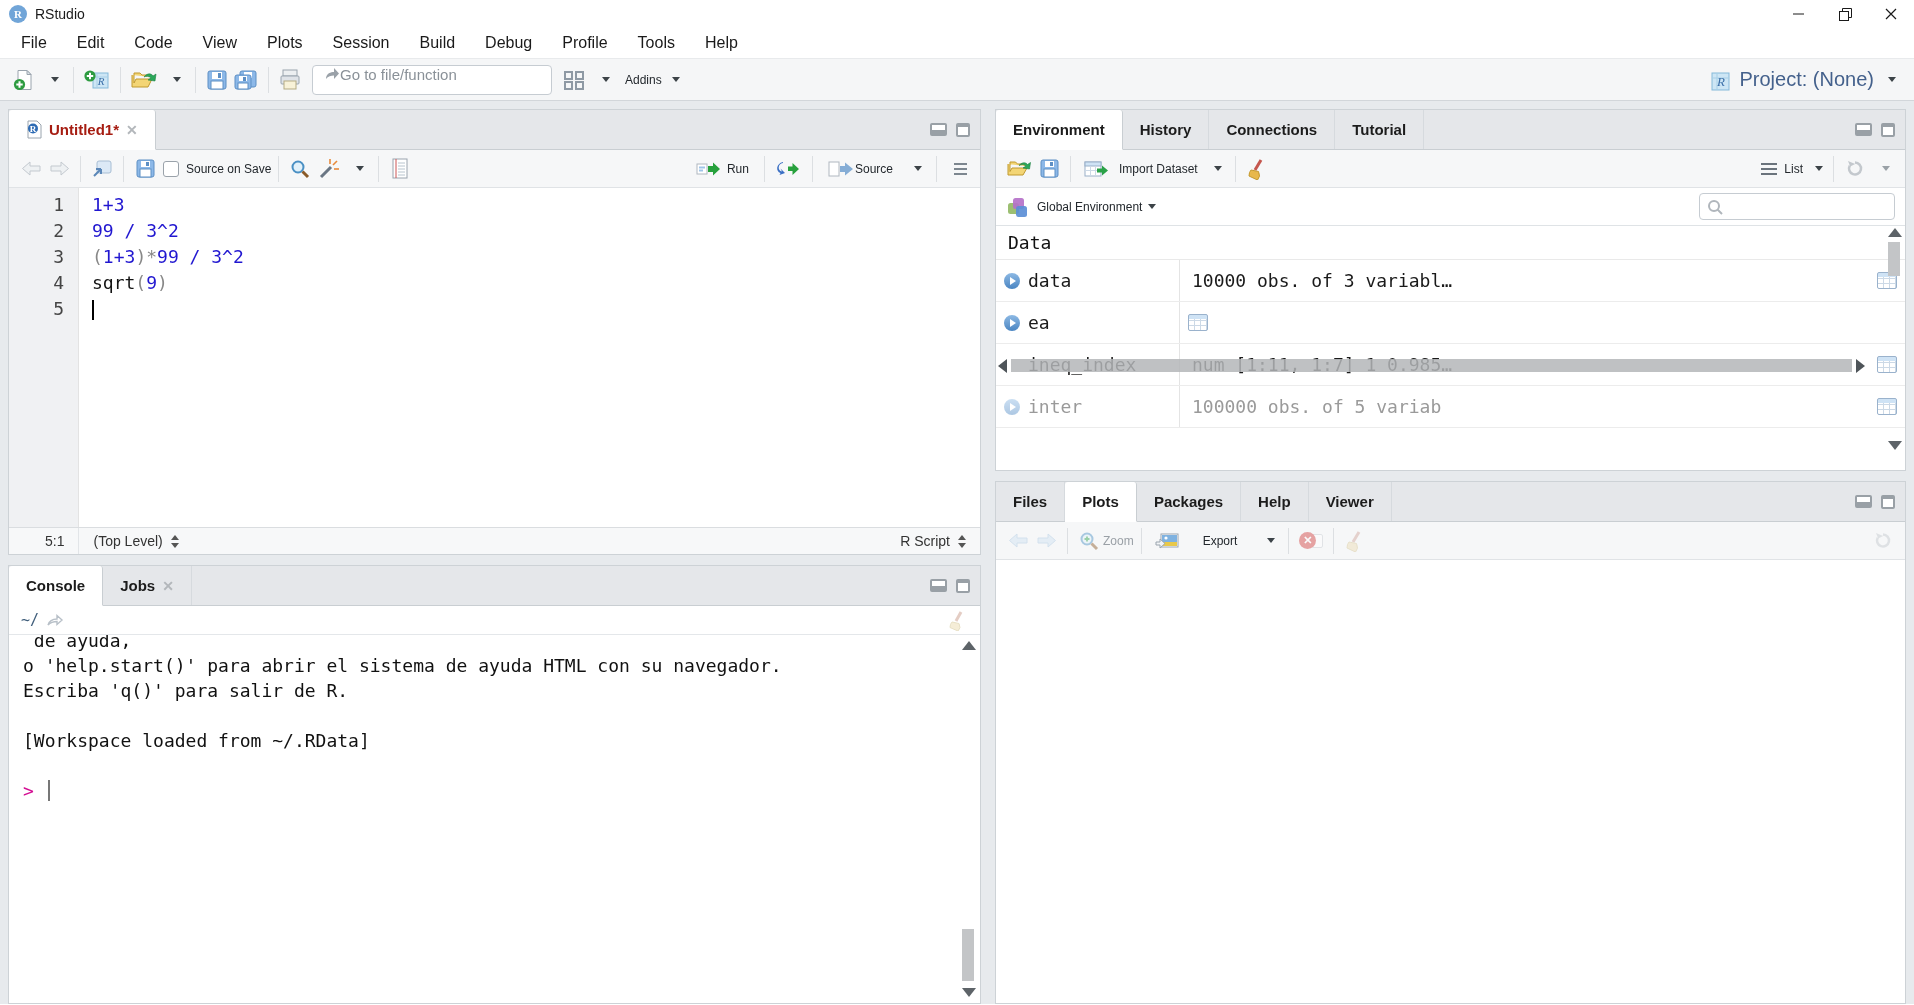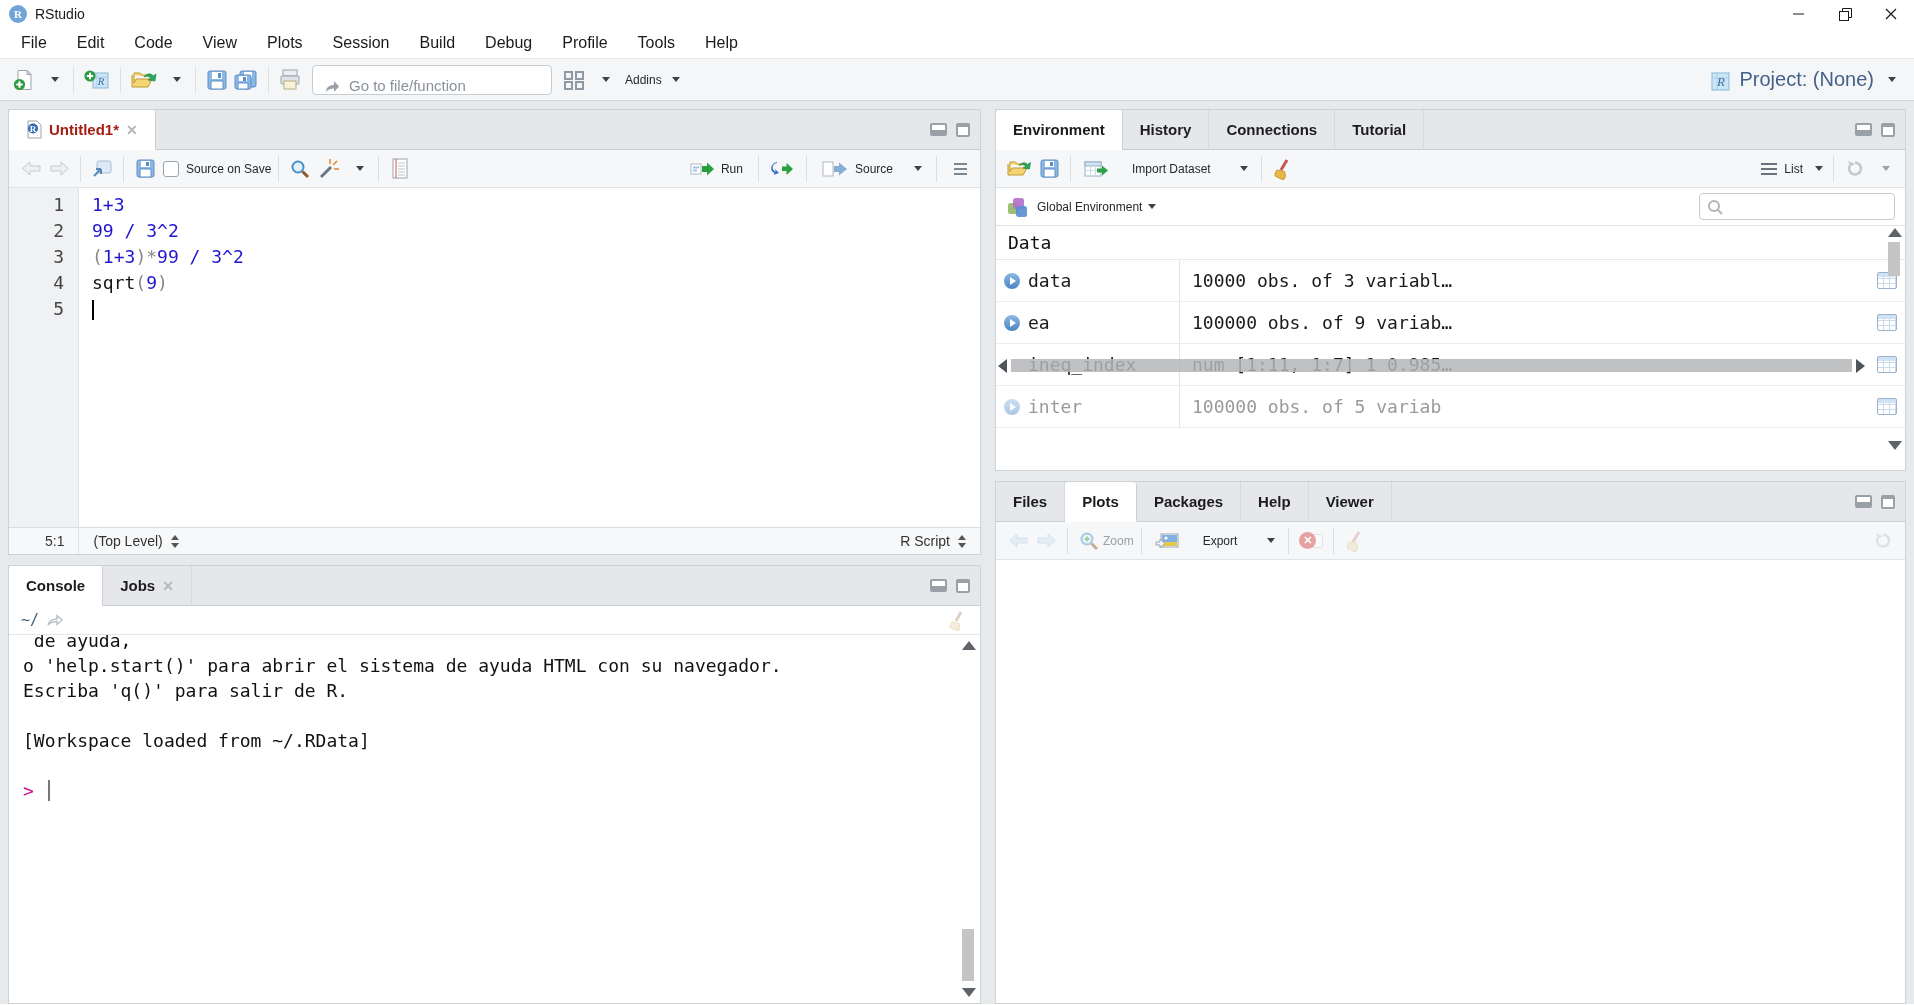--- a/index.html
+++ b/index.html
@@ -17,21 +17,21 @@
   .menu-item { padding:0 15px; font-size:16px; height:100%; display:flex; align-items:center; }
 
   
   .main-toolbar { height:43px; background:#f5f6f7; border-top:1px solid #e8eaec;
     border-bottom:1px solid #d2d6da; display:flex; align-items:center; padding:0 10px; }
   .tbtn { height:32px; min-width:28px; display:flex; align-items:center; justify-content:center; padding:0 3px; }
   .sep { width:1px; height:26px; background:#dcdfe2; margin:0 7px; }
   .caret { width:0; height:0; border-left:4px solid transparent; border-right:4px solid transparent;
     border-top:5px solid #3c4348; margin-left:6px; }
   .goto-box { width:240px; height:30px; border:1px solid #c6ccd2; border-radius:4px; background:#fff;
-    display:flex; align-items:flex-end; gap:9px; padding:0 10px; margin:0 8px; }
+    display:flex; align-items:flex-start; padding:0 10px; margin:0 8px; }
   .goto-box input { border:none; outline:none; font-size:15px; width:170px; color:#333;
     font-family:"Liberation Sans",sans-serif; background:transparent; }
   .goto-box input::placeholder { color:#8a9198; }
   .label15 { font-size:12px; color:#23282d; }
   .project-sel { margin-left:auto; display:flex; align-items:center; gap:8px; padding-right:8px; }
   .project-sel .plabel { font-size:20px; color:#44618c; }
 
   
   .workspace { height:903px; background:#e7eaed; display:flex; gap:14px; padding:8px 8px 0 8px; }
   .col-left { width:973px; display:flex; flex-direction:column; gap:10px; }
@@ -375,21 +375,21 @@
           <span class="label15">Run</span>
         </div>
         <div class="sep"></div>
         <div class="tbtn">
           <svg width="27" height="16">
               <path d="M8 2 C2.5 3 2.5 9.5 7 10.5 l-1.5 -3 4.5 4.5 -5.5 2 1 -2 C0.5 10.5 1 2.5 8 1 Z" fill="#3a6fc4"></path>
               <path d="M13 5.5 h4.5 V2 L24 8 l-6.5 6 V10 h-4.5 z" fill="#27a13d"></path>
             </svg>
         </div>
         <div class="sep"></div>
-        <div class="tbtn" style="gap:6px; padding:0 8px;">
+        <div class="tbtn" style="gap:0; padding:0 8px;">
           <svg width="27" height="16">
               <rect x="1" y="1" width="10" height="14" fill="#fff" stroke="#b0b8c0"></rect>
               <path d="M12 5 h5 V1.5 L25 8 l-8 6.5 V11 h-5 z" fill="#85add6"></path>
             </svg>
           <span class="label15">Source</span>
         </div>
         <div class="tbtn">
             <span class="caret"></span>
           </div>
         <div class="sep"></div>
@@ -510,21 +510,21 @@
         </div>
         <div class="tbtn">
           <svg width="19" height="19">
               <rect x="1" y="1" width="17" height="17" rx="2" fill="#8cb8e8" stroke="#5d8fc4"></rect>
               <rect x="5" y="2" width="9" height="6" fill="#fff"></rect>
               <rect x="10" y="3" width="3" height="4" fill="#5d8fc4"></rect>
               <rect x="4" y="10" width="11" height="8" fill="#fff" stroke="#5d8fc4"></rect>
             </svg>
         </div>
         <div class="sep"></div>
-        <div class="tbtn" style="gap:23px; padding:0 6px;">
+        <div class="tbtn" style="gap:10px; padding:0 6px;">
           <svg width="25" height="18">
               <rect x="1" y="2" width="16" height="14" fill="#fff" stroke="#9ab0c8"></rect>
               <rect x="1" y="2" width="16" height="4" fill="#cfe3f5" stroke="#9ab0c8"></rect>
               <g stroke="#ccd9e6">
                 <line x1="6.5" y1="6" x2="6.5" y2="16"></line>
                 <line x1="11.5" y1="6" x2="11.5" y2="16"></line>
                 <line x1="1" y1="10.5" x2="17" y2="10.5"></line>
               </g>
               <path d="M13 8.5 h5 V5.5 L24 10.5 l-6 5 v-3 h-5 z" fill="#2aa148"></path>
             </svg>
@@ -590,21 +590,20 @@
               <div class="env-val">10000 obs. of 3 variabl…</div>
               <div class="env-ic">
                 <span class="table-icon"></span>
               </div>
             </div>
             <div class="env-row">
               <div class="env-name">
                 <span class="expand-icon"></span>
                 <span>ea</span>
               </div>
-              <div class="env-val">100000 obs. of 9 variab…</div>
               <div class="env-ic">
                 <span class="table-icon"></span>
               </div>
             </div>
             <div class="env-row">
               <div class="env-name">
                 <span class="expand-spacer"></span>
                 <span>ineq_index</span>
               </div>
               <div class="env-val">num [1:11, 1:7] 1 0.985…</div>

